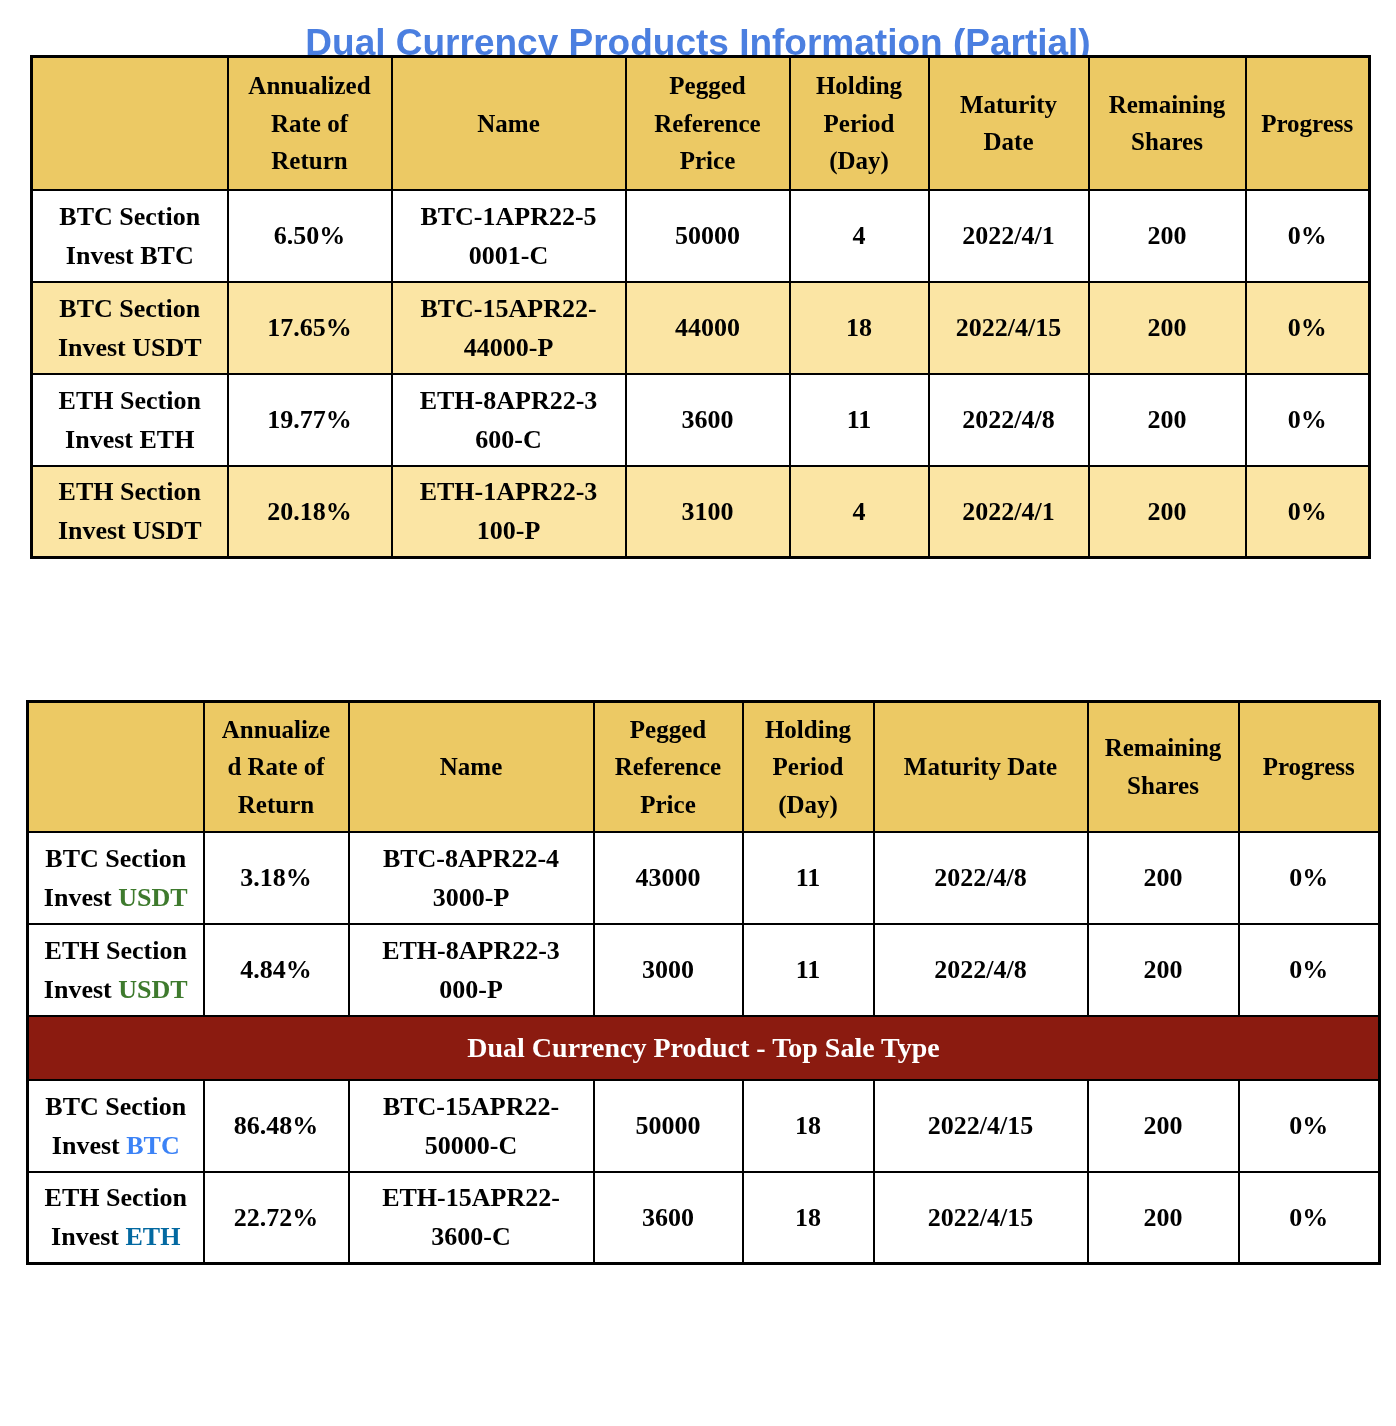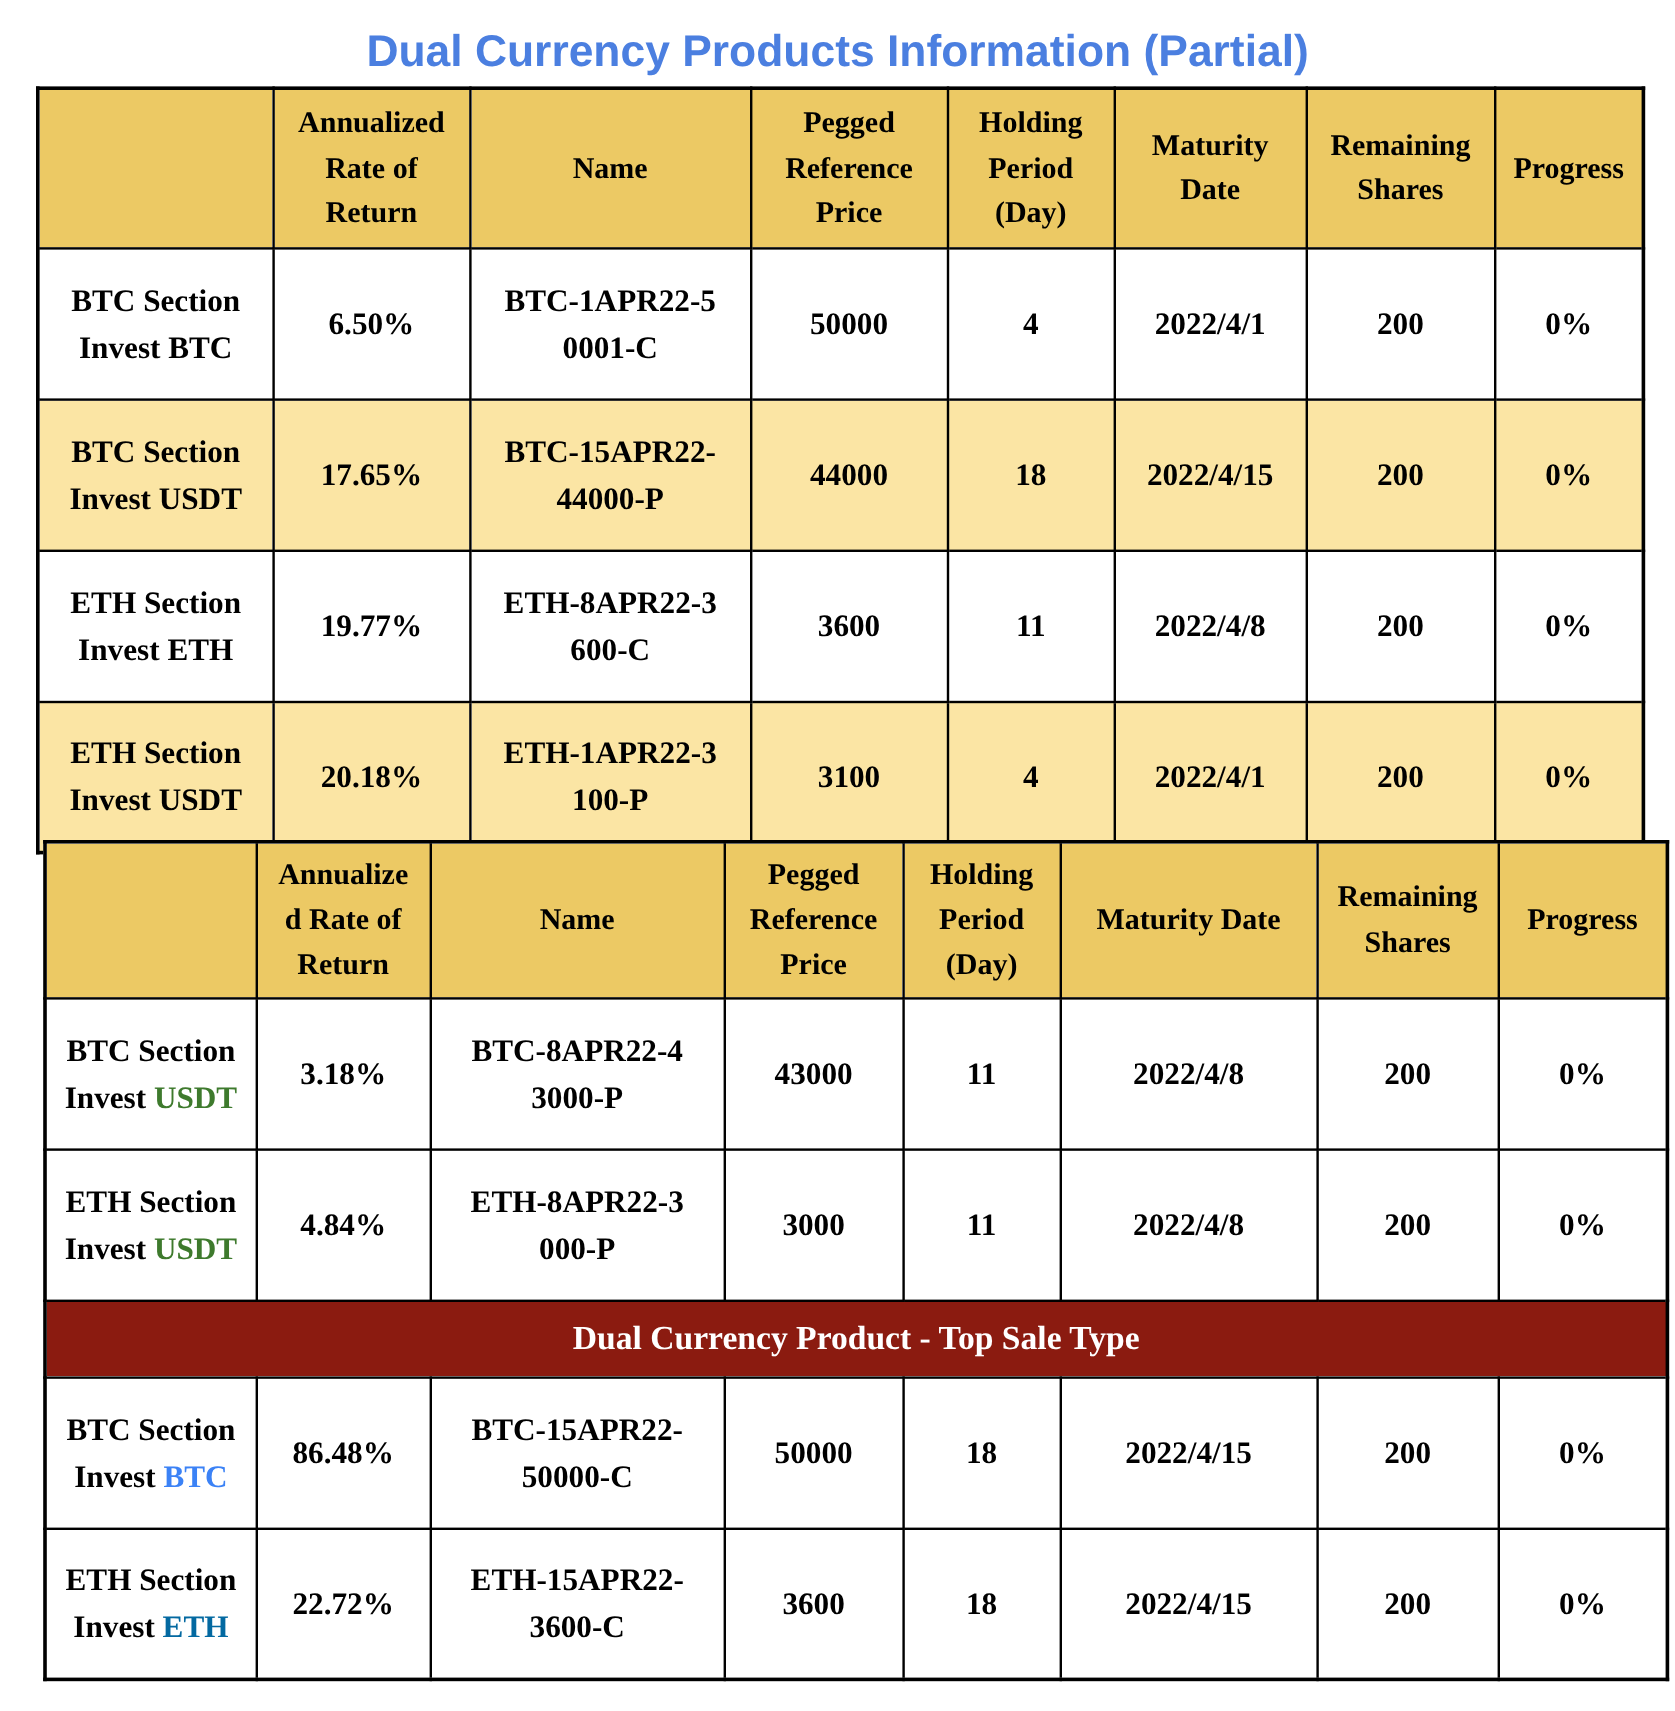--- a/index.html
+++ b/index.html
@@ -18,40 +18,40 @@
     font-size: 37px;
     color: var(--title-blue, #4B7FE0);
   }
   table.grid {
     border-collapse: collapse;
     table-layout: fixed;
     position: absolute;
     background: #ffffff;
     border: 3px solid #000;
   }
-  #t1 { top: 72px;  left: 30px; width: 1338px; border-radius: 13px; }
-  #t2 { top: 700px; left: 36px; width: 1352px; padding-left: 35px; }
+  #t1 { top: 55px;  left: 30px; width: 1338px; border-radius: 13px; }
+  #t2 { top: 700px; left: 26px; width: 1352px; padding-left: 35px; }
   .grid th, .grid td {
     border: 2px solid #000;
     text-align: center;
     vertical-align: middle;
     white-space: pre-line;
     font-weight: bold;
     padding: 0 4px;
     overflow: hidden;
   }
   tr.hd { height: 133px; }
   #t2 tr.hd { height: 130px; }
   tr.hd th {
     background: var(--header-gold, #ECC964);
     font-size: 25px;
     line-height: 1.5;
     color: #000;
   }
-  tr.dr { height: 126px; }
+  tr.dr { height: 92px; }
   tr.dr td { font-size: 26px; line-height: 1.5; color: #000; }
   tr.dr.gold td { background: var(--row-gold, #FBE5A4); }
   td.rate { color: var(--rate-red, #B3322A); font-size: 27px; text-align: center; }
   tr.banner { height: 64px; }
   tr.banner td {
     background: var(--banner-red, #8B1B10);
     color: #ffffff;
     font-size: 28px;
     line-height: 1.2;
   }

